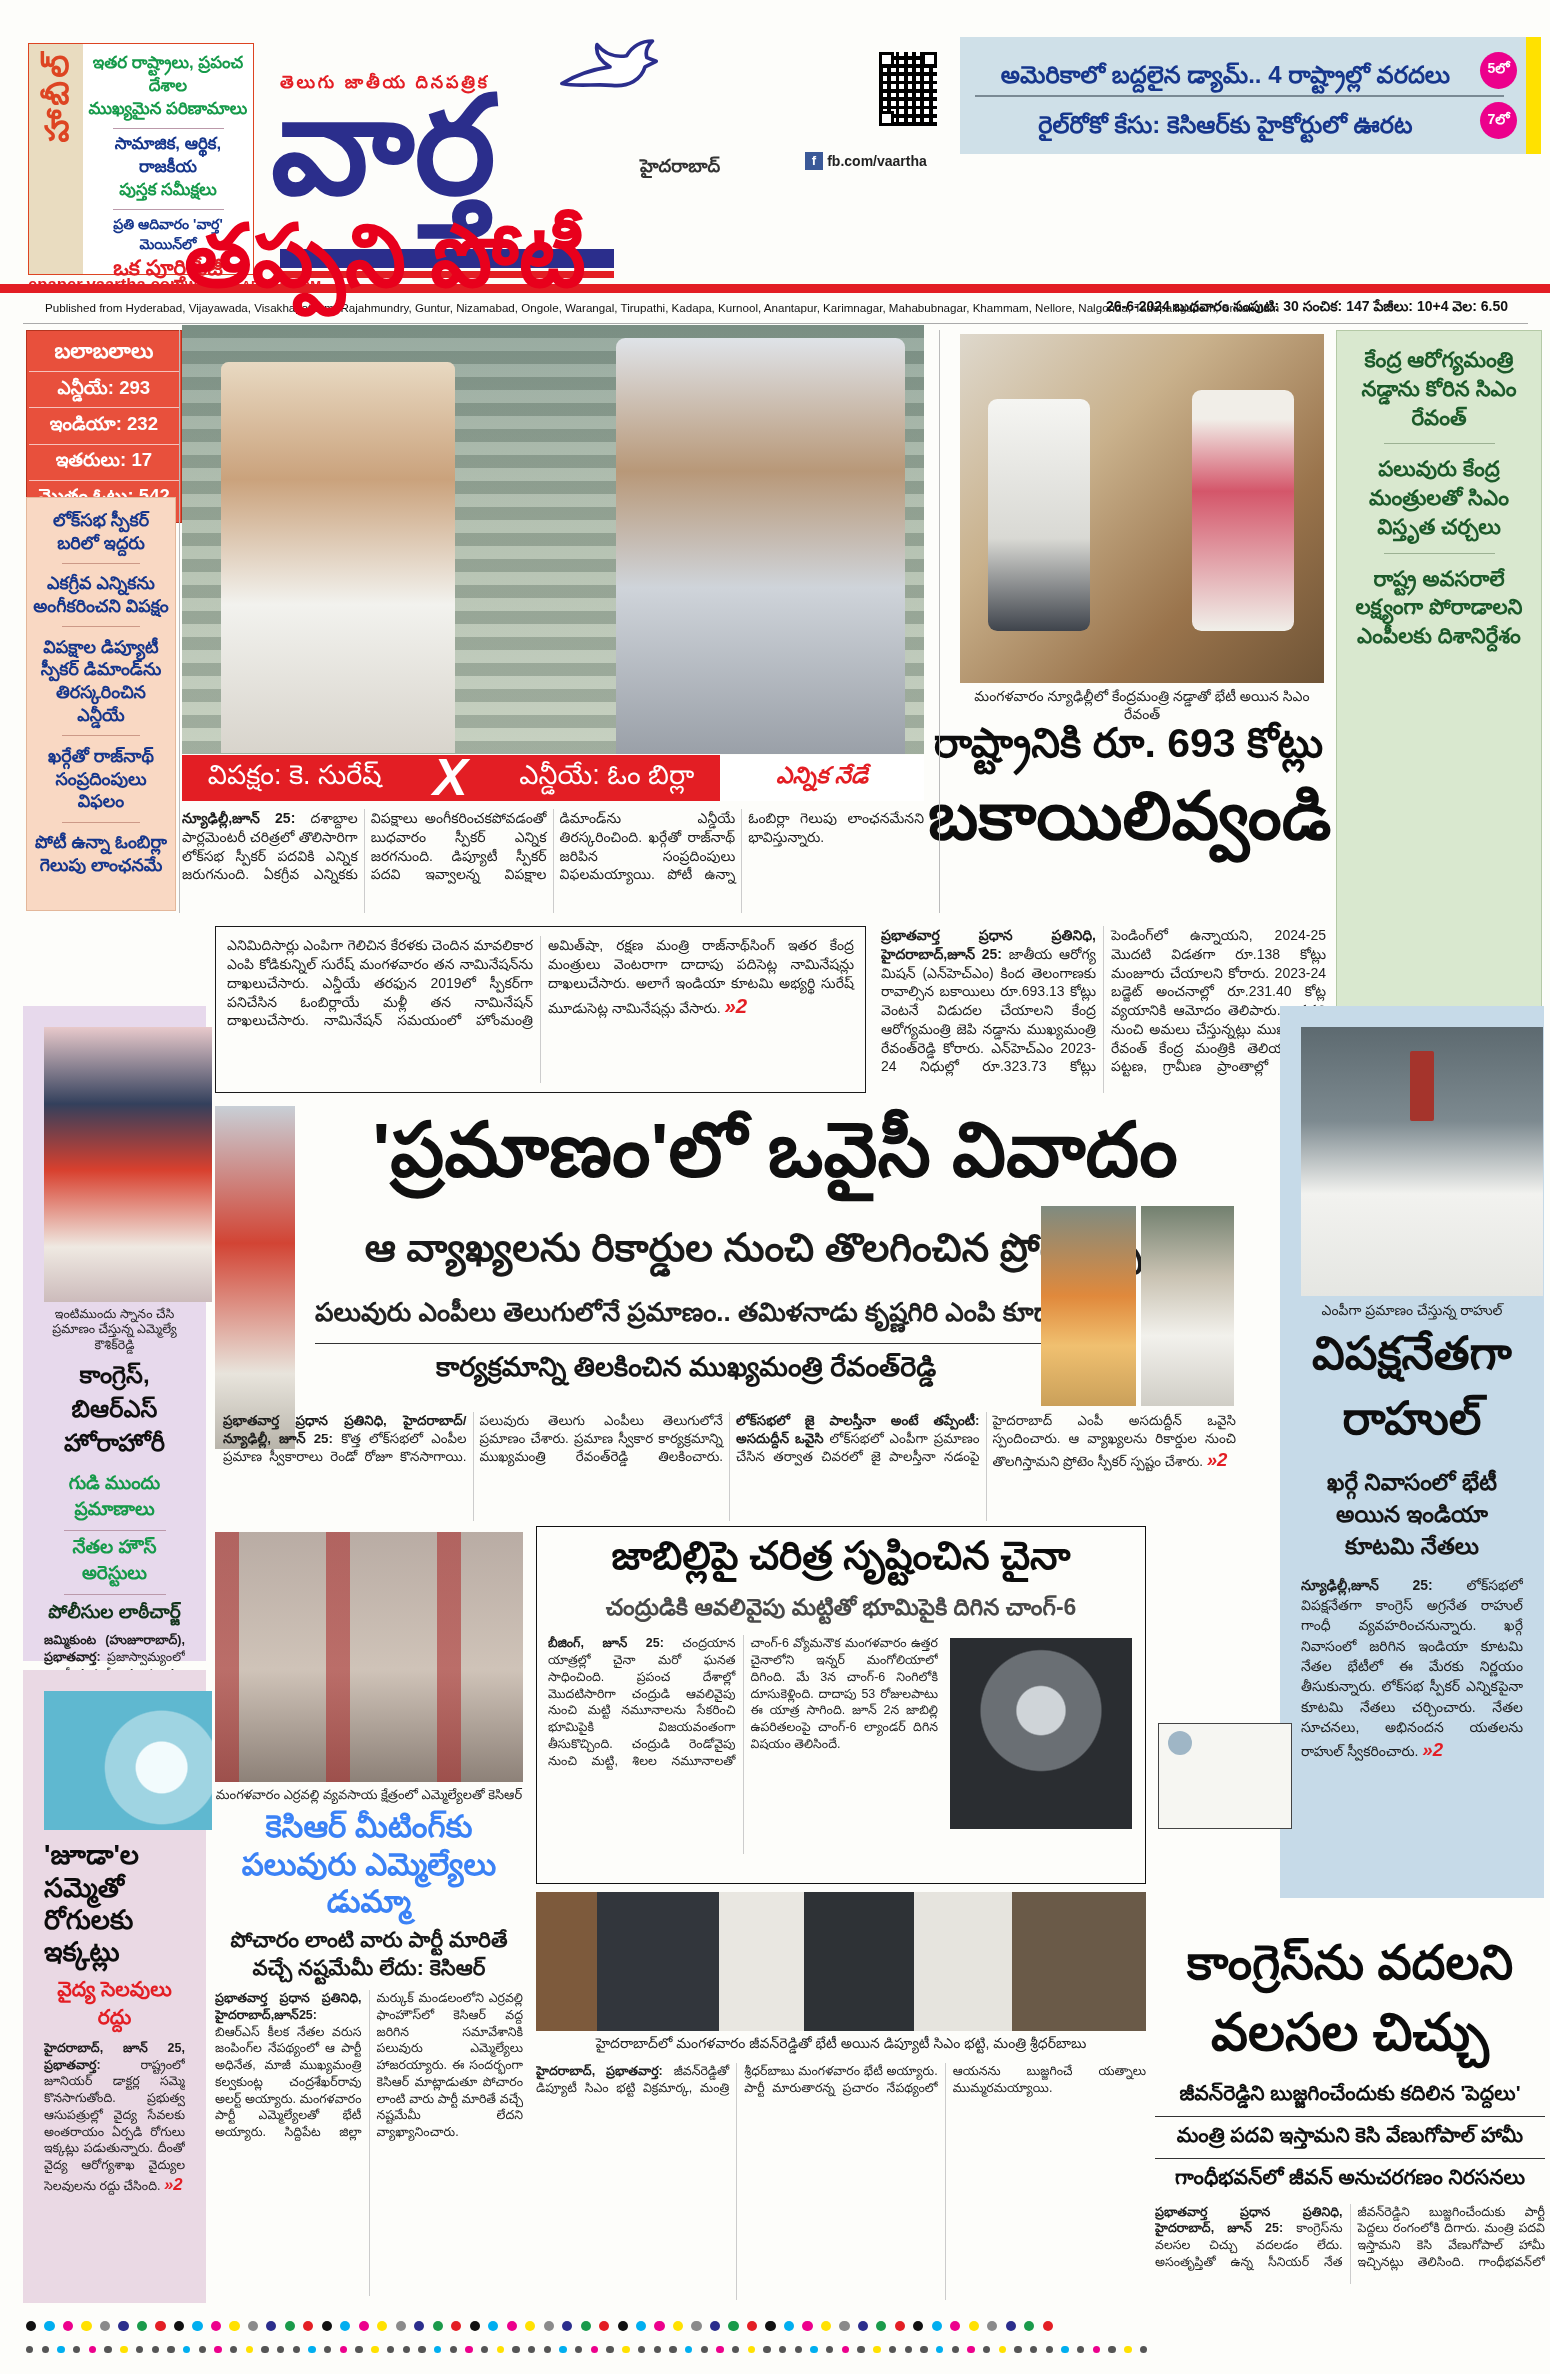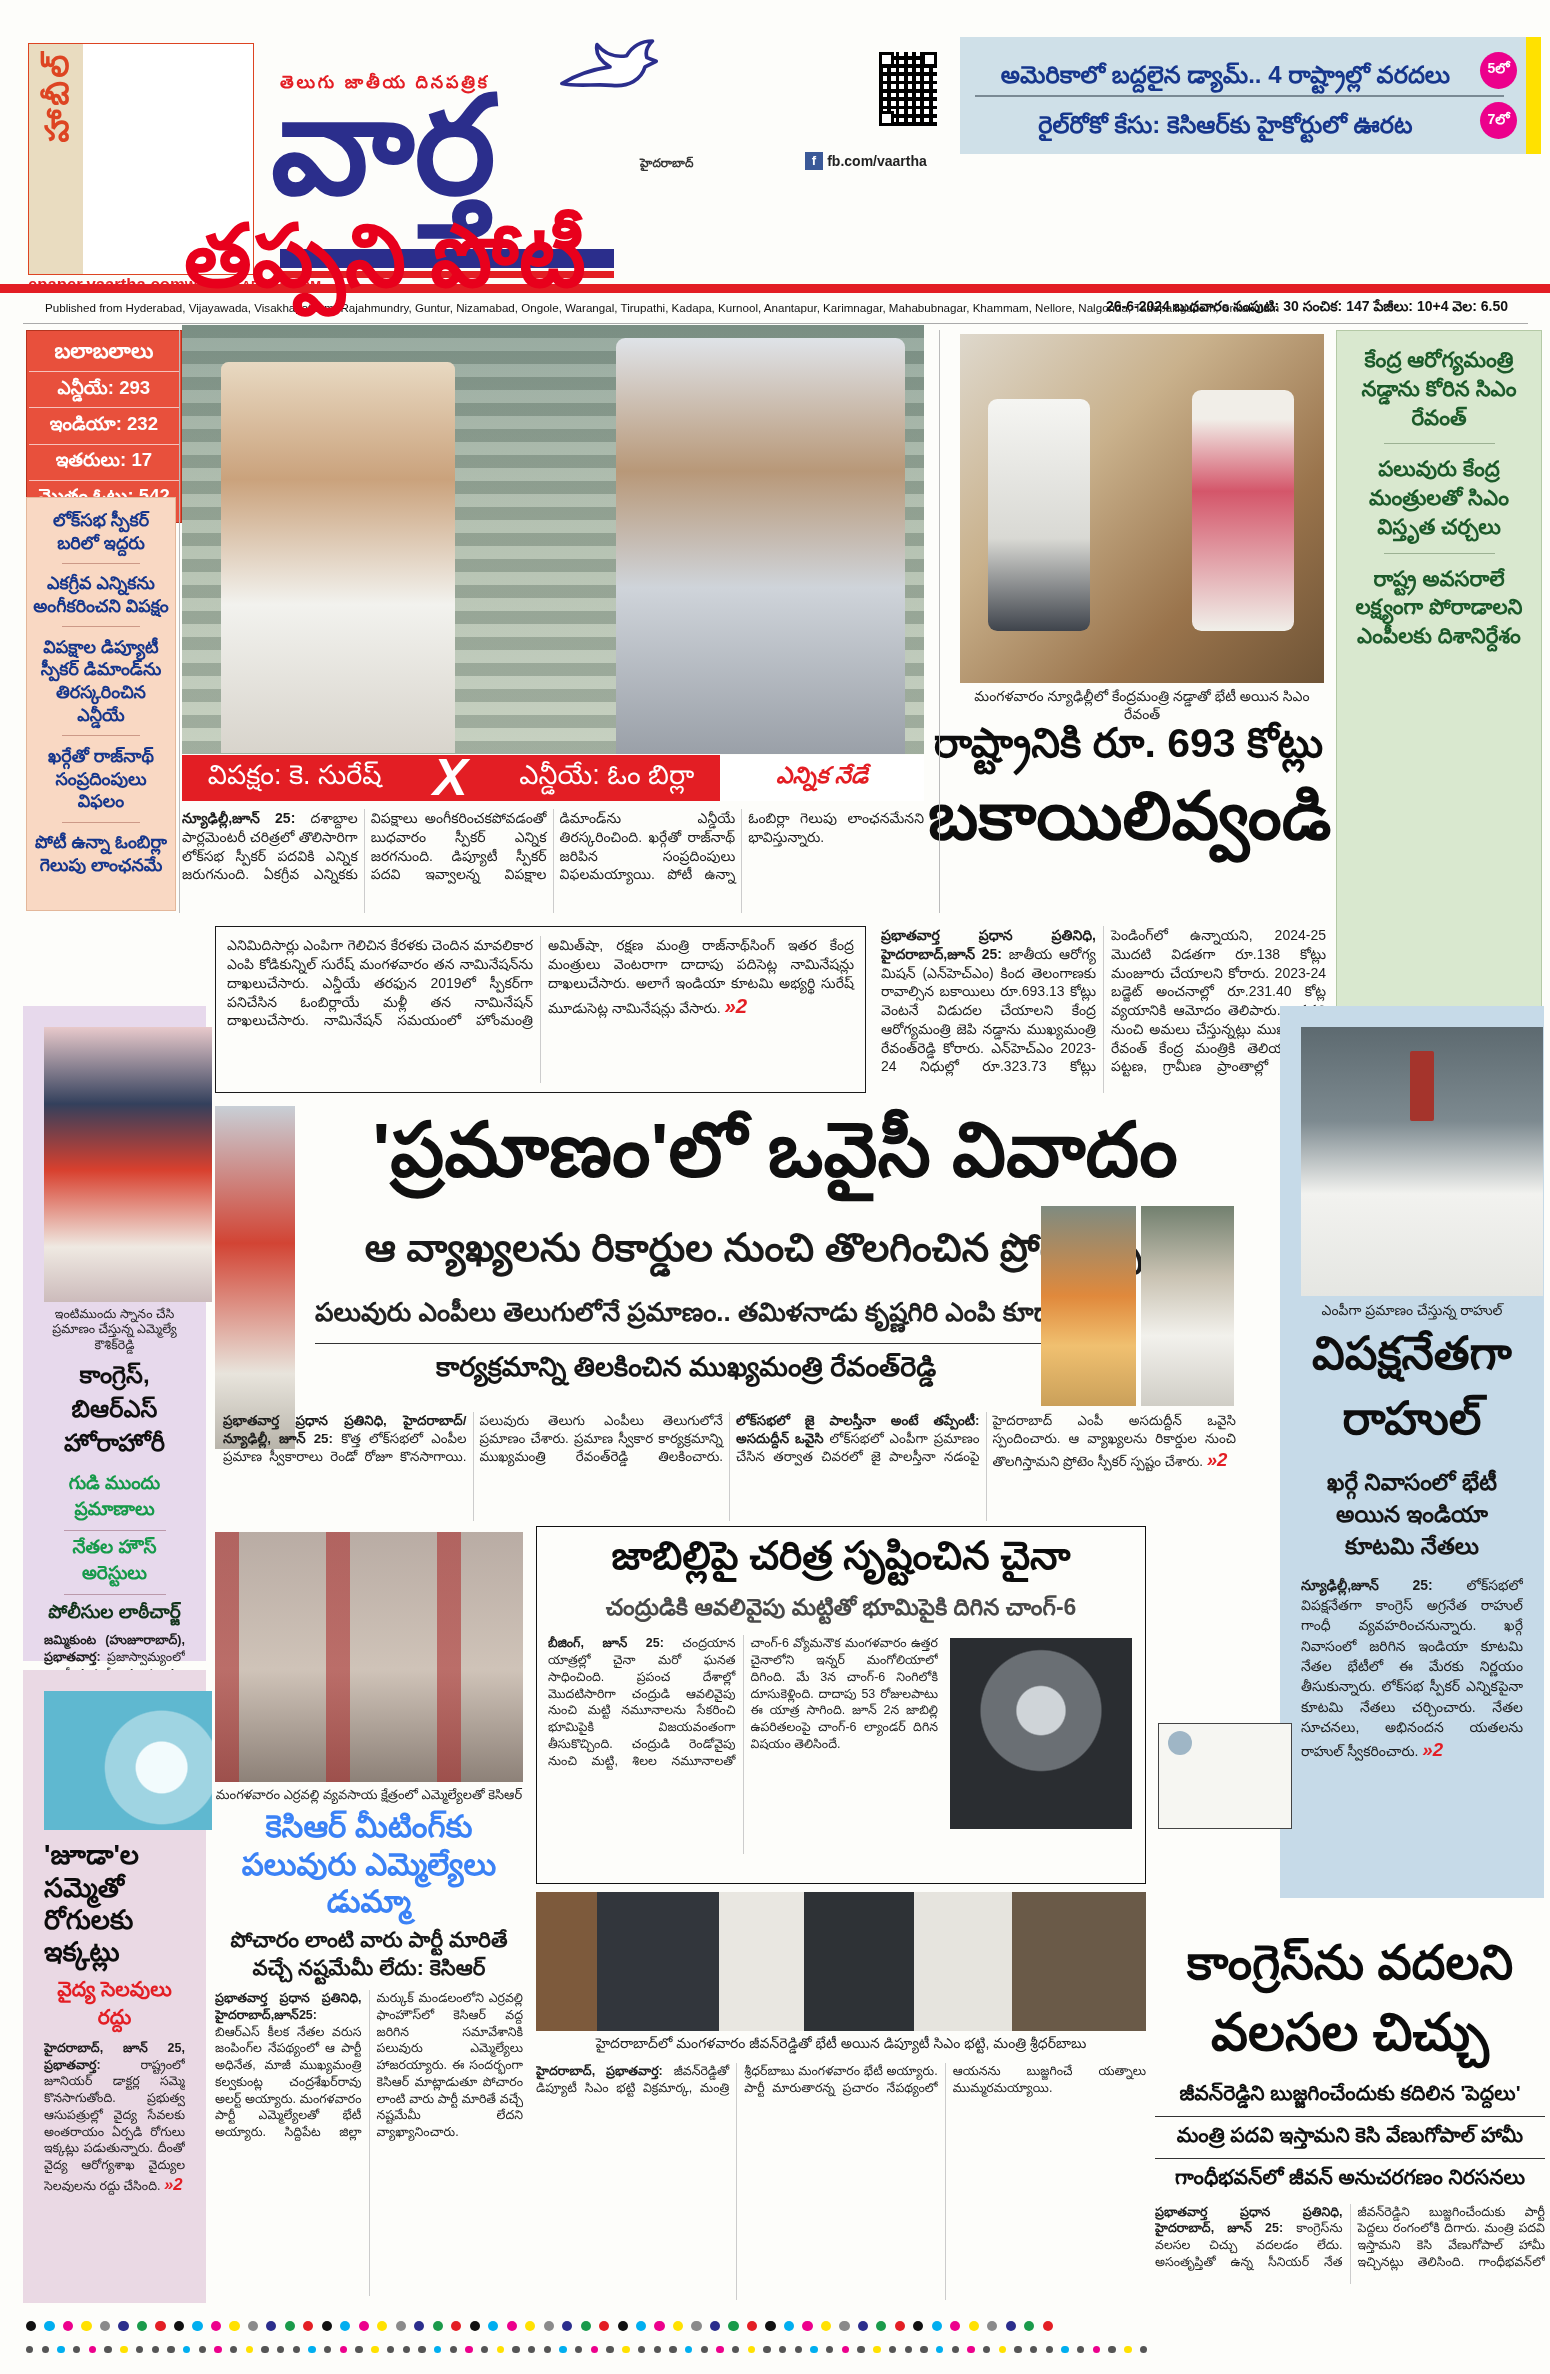--- a/index.html
+++ b/index.html
@@ -68,34 +68,44 @@
 </style>
 </head>
 <body>
 
 <div id="page">
 
   <div id="promo" class="abs" style="left:28px;top:43px;width:224px;height:230px;">
     <div class="strip">
       <span class="vert">హాబీల్</span>
     </div>
+    <div class="content">
+      <div class="ctr green b" style="font-size:16.7px;">ఇతర రాష్ట్రాలు, ప్రపంచ దేశాల</div>
+      <div class="ctr green b" style="font-size:16.7px;">ముఖ్యమైన పరిణామాలు</div>
+      <hr class="hrline" style="width:111px;">
+      <div class="ctr blue b" style="font-size:16.7px;">సామాజిక, ఆర్థిక, రాజకీయ</div>
+      <div class="ctr green b" style="font-size:16.7px;">పుస్తక సమీక్షలు</div>
+      <hr class="hrline" style="width:111px;">
+      <div class="ctr blue b" style="font-size:14px;">ప్రతి ఆదివారం 'వార్త' మెయిన్‌లో</div>
+      <div class="ctr red b" style="font-size:21.3px;">ఒక పూర్తి పేజీ</div>
+    </div>
   </div>
   <div class="abs" style="left:28px;top:275px;width:224px;display:flex;justify-content:space-between;align-items:baseline;">
     <span class="red b" style="font-size:16.7px;">epaper.vaartha.com</span>
     <span class="red b" style="font-size:13px;">WWW.VAARTHA.COM</span>
   </div>
 
   <div class="abs red b" style="left:280px;top:72px;font-size:17.6px;letter-spacing:2.8px;">తెలుగు జాతీయ దినపత్రిక</div>
   <div class="abs b" style="left:271px;top:74px;font-size:137px;line-height:1.05;color:#2b2e8c;">వార్త</div>
   <svg class="abs" style="left:549px;top:26px;" width="109" height="78" viewBox="0 0 118 84">
     <path d="M14 62 C34 50 52 46 66 44 C56 38 50 30 52 20 C60 30 72 34 84 32 C90 22 100 16 112 16 C106 22 104 28 106 34 L116 38 L104 44 C100 58 86 66 68 64 C50 62 32 66 14 62 Z" fill="#fff" stroke="#2b2e8c" stroke-width="4" stroke-linejoin="round"></path>
   </svg>
   <div class="abs" style="left:280px;top:249px;width:334px;height:18.6px;background:#2b2e8c;"></div>
   <div class="abs" style="left:280px;top:271px;width:334px;height:6.5px;background:#e31e24;"></div>
-  <div class="abs b" style="left:640px;top:156px;font-size:12px;color:#333;">హైదరాబాద్</div>
+  <div class="abs b" style="left:640px;top:156px;font-size:18px;color:#333;">హైదరాబాద్</div>
   <div class="abs" style="left:805px;top:152px;display:flex;align-items:center;">
     <span class="fbic">f</span>
     <span class="b" style="font-size:14px;color:#222;">fb.com/vaartha</span>
   </div>
   <div id="qr" class="abs" style="left:879px;top:52px;width:58px;height:74px;">
     <i class="tl"></i>
       <i class="tr"></i>
       <i class="bl"></i>
   </div>
 

